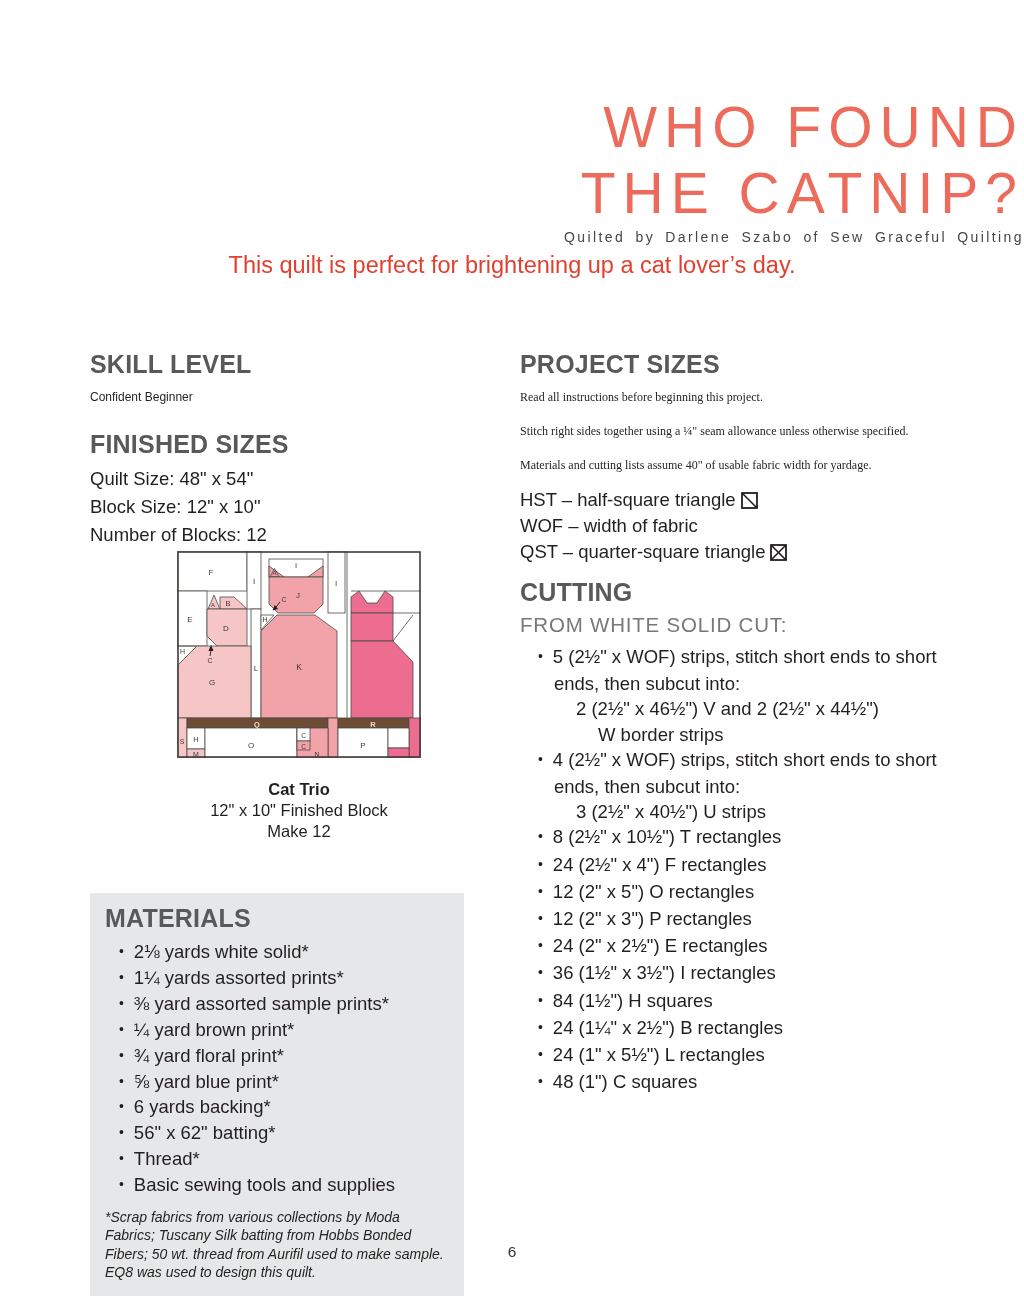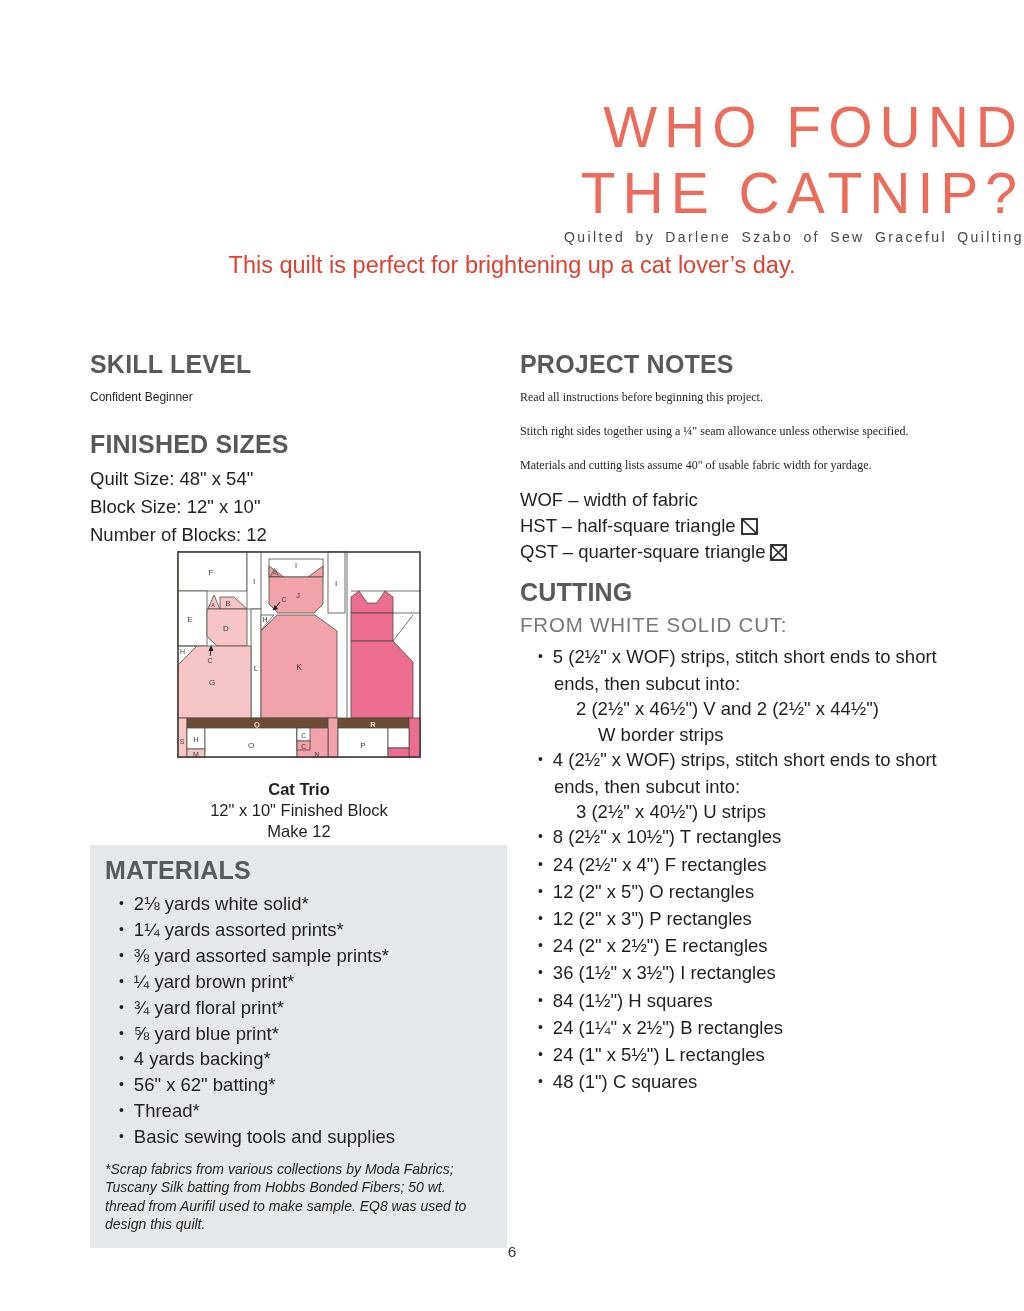--- a/index.html
+++ b/index.html
@@ -32,21 +32,21 @@
   .col-right{left:520px;width:436px;}
   h2{font-size:25px;font-weight:bold;color:var(--heading_gray);margin:0 0 6px 0;letter-spacing:0.2px;}
   .bt{font-size:12px;line-height:25px;margin:0;}
   .mb20{margin-bottom:20px;}
   .mb9{margin-bottom:9px;font-family:Liberation Serif, serif;}
   .sizes div{line-height:28px;font-size:18.5px;}
   .diagram-wrap{margin-left:87px;margin-top:2px;width:244px;}
   .caption{margin-left:87px;width:244px;text-align:center;margin-top:17px;
            font-size:16.5px;line-height:21px;}
   .caption .cap-title{font-weight:bold;}
-  .materials-box{position:absolute;left:90px;top:845px;width:417px;background:var(--box_gray);
+  .materials-box{position:absolute;left:90px;top:893px;width:374px;background:var(--box_gray);
                  box-sizing:border-box;padding:11px 18px 14px 15px;}
   .materials-box h2{margin-bottom:7px;}
   .mi{font-size:18.5px;line-height:24.9px;padding-left:30px;text-indent:-16px;}
   .mi::before{content:"•";font-size:0.75em;margin-right:10px;position:relative;top:-2px;}
   .footnote{font-style:italic;font-size:14px;line-height:18.4px;margin-top:9px;color:#262422;}
   .abbr{font-size:18.5px;line-height:26px;}
   .abbr-icon{vertical-align:-3px;margin-left:5px;}
   .cutting-h{margin-top:13px;}
   .subhead{font-size:20.5px;letter-spacing:0.8px;color:var(--subheading_gray);
            margin:0 0 7px 0;font-weight:400;}
@@ -198,41 +198,41 @@
   </div>
 
   <div class="materials-box">
     <h2>MATERIALS</h2>
     <div class="mi">2⅛ yards white solid*</div>
     <div class="mi">1¼ yards assorted prints*</div>
     <div class="mi">⅜ yard assorted sample prints*</div>
     <div class="mi">¼ yard brown print*</div>
     <div class="mi">¾ yard floral print*</div>
     <div class="mi">⅝ yard blue print*</div>
-    <div class="mi">4 yards backing*</div>
+    <div class="mi">6 yards backing*</div>
     <div class="mi">56" x 62" batting*</div>
     <div class="mi">Thread*</div>
     <div class="mi">Basic sewing tools and supplies</div>
     <div class="footnote">*Scrap fabrics from various collections by Moda Fabrics; Tuscany Silk batting from Hobbs Bonded Fibers; 50 wt. thread from Aurifil used to make sample. EQ8 was used to design this quilt.</div>
   </div>
 
   <div class="col col-right">
-    <h2>PROJECT NOTES</h2>
+    <h2>PROJECT SIZES</h2>
     <p class="bt mb9">Read all instructions before beginning this project.</p>
     <p class="bt mb9">Stitch right sides together using a ¼" seam allowance unless otherwise specified.</p>
     <p class="bt mb9">Materials and cutting lists assume 40" of usable fabric width for yardage.</p>
 
-    <div class="abbr">
-      <span>WOF – width of fabric</span>
-    </div>
     <div class="abbr">
       <span>HST – half-square triangle</span><svg class="abbr-icon" width="17" height="17" viewBox="0 0 17 17">
           <rect x="1" y="1" width="15" height="15" fill="none" stroke="#231f20" stroke-width="1.8"></rect>
           <line x1="1.5" y1="1.5" x2="15.5" y2="15.5" stroke="#231f20" stroke-width="1.6"></line>
         </svg>
+    </div>
+    <div class="abbr">
+      <span>WOF – width of fabric</span>
     </div>
     <div class="abbr">
       <span>QST – quarter-square triangle</span><svg class="abbr-icon" width="17" height="17" viewBox="0 0 17 17">
           <rect x="1" y="1" width="15" height="15" fill="none" stroke="#231f20" stroke-width="1.8"></rect>
           <line x1="1.5" y1="1.5" x2="15.5" y2="15.5" stroke="#231f20" stroke-width="1.6"></line>
           <line x1="15.5" y1="1.5" x2="1.5" y2="15.5" stroke="#231f20" stroke-width="1.6"></line>
         </svg>
     </div>
 
     <h2 class="cutting-h">CUTTING</h2>

